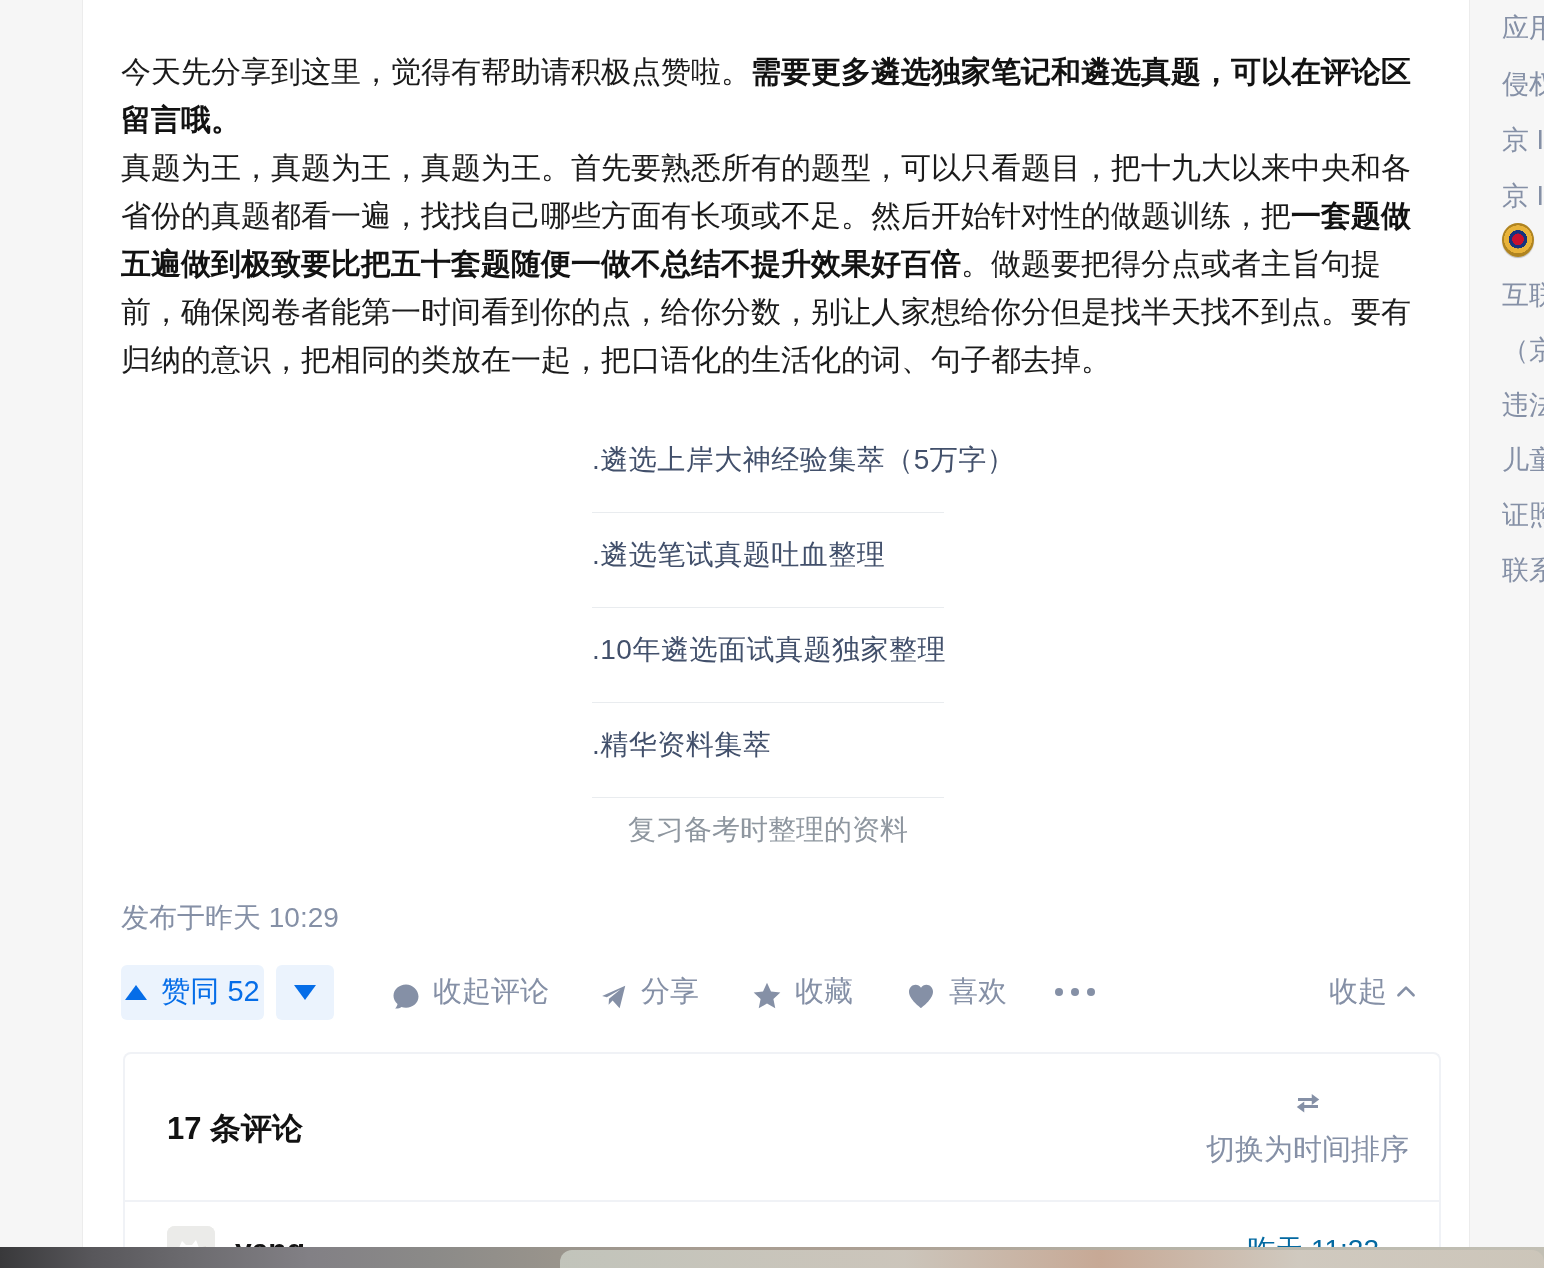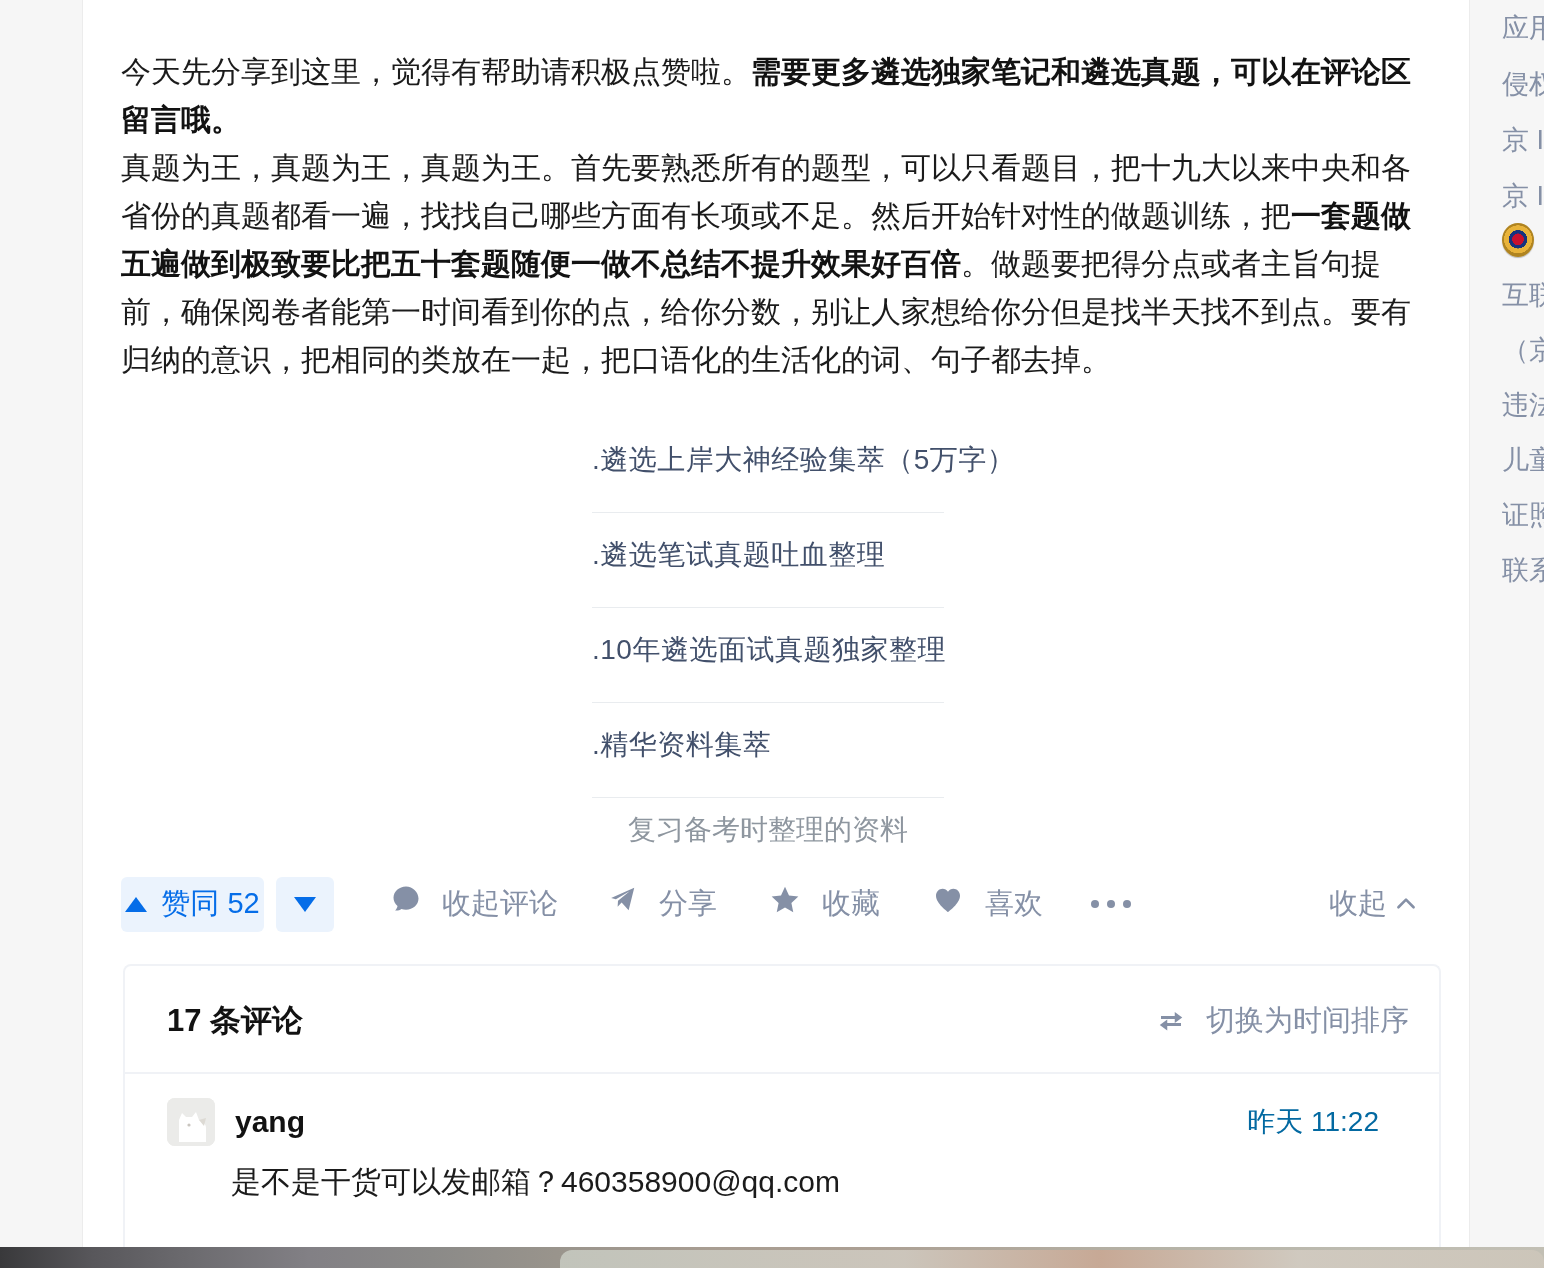--- a/index.html
+++ b/index.html
@@ -42,21 +42,21 @@
   .vote-btn {
     display:flex; align-items:center; justify-content:center;
     height:55px; border:none; border-radius:6px; cursor:pointer;
     background:#ebf3fd; color:#056de8; font-size:29px; font-family:inherit;
   }
   .vote-up { width:143px; gap:14px; }
   .vote-down { width:58px; margin-left:12px; }
   .tri-up { width:0; height:0; border-left:11px solid transparent; border-right:11px solid transparent; border-bottom:15px solid #056de8; }
   .tri-down { width:0; height:0; border-left:11px solid transparent; border-right:11px solid transparent; border-top:15px solid #056de8; }
   .action-item {
-    display:flex; align-items:flex-start; gap:21px; cursor:pointer;
+    display:flex; align-items:flex-end; gap:12px; cursor:pointer;
     color:#8590a6; font-size:29px; border:none; background:none; font-family:Liberation Mono, monospace;
   }
   .ai-1 { margin-left:57px; } .ai-2 { margin-left:50px; } .ai-3 { margin-left:52px; }
   .ai-4 { margin-left:52px; } .ai-5 { margin-left:48px; }
   .dots { display:flex; gap:8px; align-items:center; }
   .dots i { width:8px; height:8px; border-radius:50%; background:#8590a6; display:block; }
   .collapse-btn { position:absolute; right:0; display:flex; align-items:center; gap:6px;
     color:#8590a6; font-size:29px; cursor:pointer; border:none; background:none; font-family:inherit; }
   .icon-svg { display:block; }
 
@@ -64,22 +64,22 @@
   .comments-card {
     margin-top:32px; margin-left:2px; width:1318px;
     border:2px solid #f0f2f6; border-bottom:none; border-radius:8px 8px 0 0;
     min-height:300px;
   }
   .comments-header {
     display:flex; align-items:center; justify-content:space-between;
     padding:34px 30px 30px 42px; border-bottom:2px solid #f0f2f6;
   }
   .comments-count { font-size:31px; font-weight:700; color:#121212; }
-  .sort-toggle { display:flex; align-items:center; gap:20px; color:#8590a6; font-size:29px;
-    cursor:pointer; border:none; background:none; font-family:Liberation Mono, monospace; }
+  .sort-toggle { display:flex; align-items:center; gap:12px; color:#8590a6; font-size:29px;
+    cursor:pointer; border:none; background:none; font-family:Liberation Mono, monospace;flex-direction:column; }
   .comment-item { padding:24px 42px 40px 42px; }
   .comment-head { display:flex; align-items:center; position:relative; }
   .avatar { width:48px; height:48px; border-radius:8px; overflow:hidden; background:#ebebe9; flex:0 0 48px; cursor:pointer; }
   .comment-author { margin-left:20px; font-size:30px; font-weight:700; color:#121212; cursor:pointer; }
   .comment-time { position:absolute; right:18px; font-size:28px; color:#0369a1; }
   .comment-text { margin-left:64px; margin-top:14px; font-size:30px; line-height:44px; color:#1b1b1b; }
 
   
   .footer-col { position:absolute; left:1502px; top:14px; width:200px; }
   .footer-link { display:block; height:28px; line-height:28px; margin-bottom:28px;
@@ -113,20 +113,21 @@
   <p class="answer-text"><span>真题为王，真题为王，真题为王。首先要熟悉所有的题型，可以只看题目，把十九大以来中央和各省份的真题都看一遍，找找自己哪些方面有长项或不足。然后开始针对性的做题训练，把</span><b>一套题做五遍做到极致要比把五十套题随便一做不总结不提升效果好百倍</b><span>。做题要把得分点或者主旨句提前，确保阅卷者能第一时间看到你的点，给你分数，别让人家想给你分但是找半天找不到点。要有归纳的意识，把相同的类放在一起，把口语化的生活化的词、句子都去掉。</span></p>
 
   <figure class="figure">
     <div class="figure-item">.遴选上岸大神经验集萃（5万字）</div>
     <div class="figure-item">.遴选笔试真题吐血整理</div>
     <div class="figure-item">.10年遴选面试真题独家整理</div>
     <div class="figure-item">.精华资料集萃</div>
     <figcaption class="figure-caption">复习备考时整理的资料</figcaption>
   </figure>
 
+  <div class="publish-time">发布于昨天 10:29</div>
 
   <div class="action-bar">
     <button class="vote-btn vote-up">
       <span class="tri-up"></span>
       <span>赞同 52</span>
     </button>
     <button class="vote-btn vote-down">
       <span class="tri-down"></span>
     </button>
 

